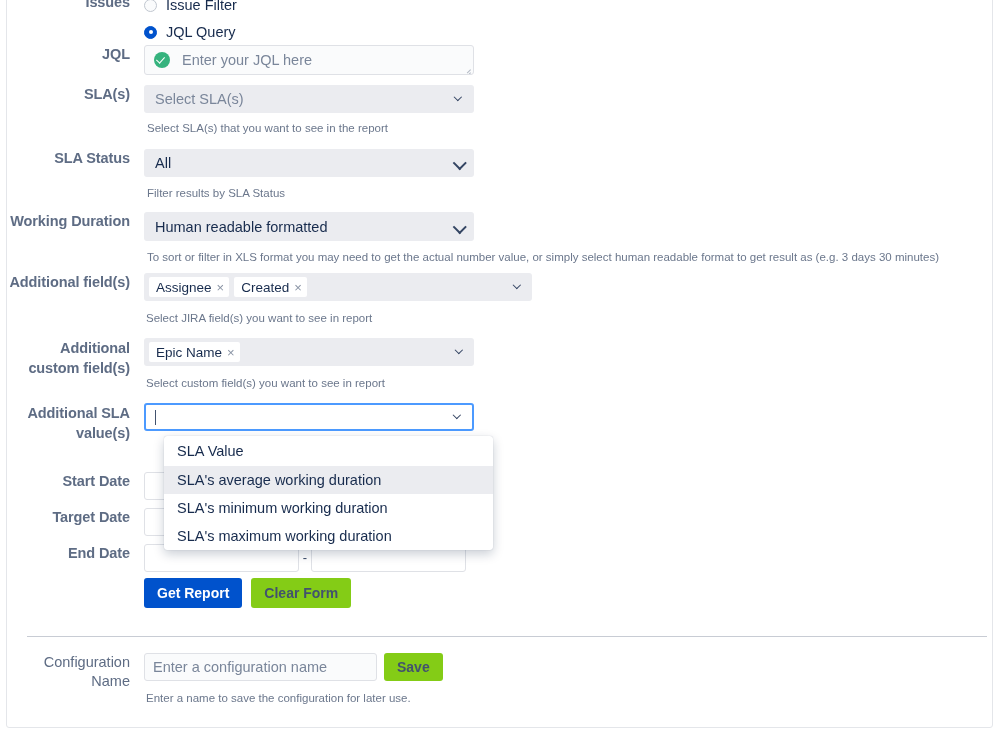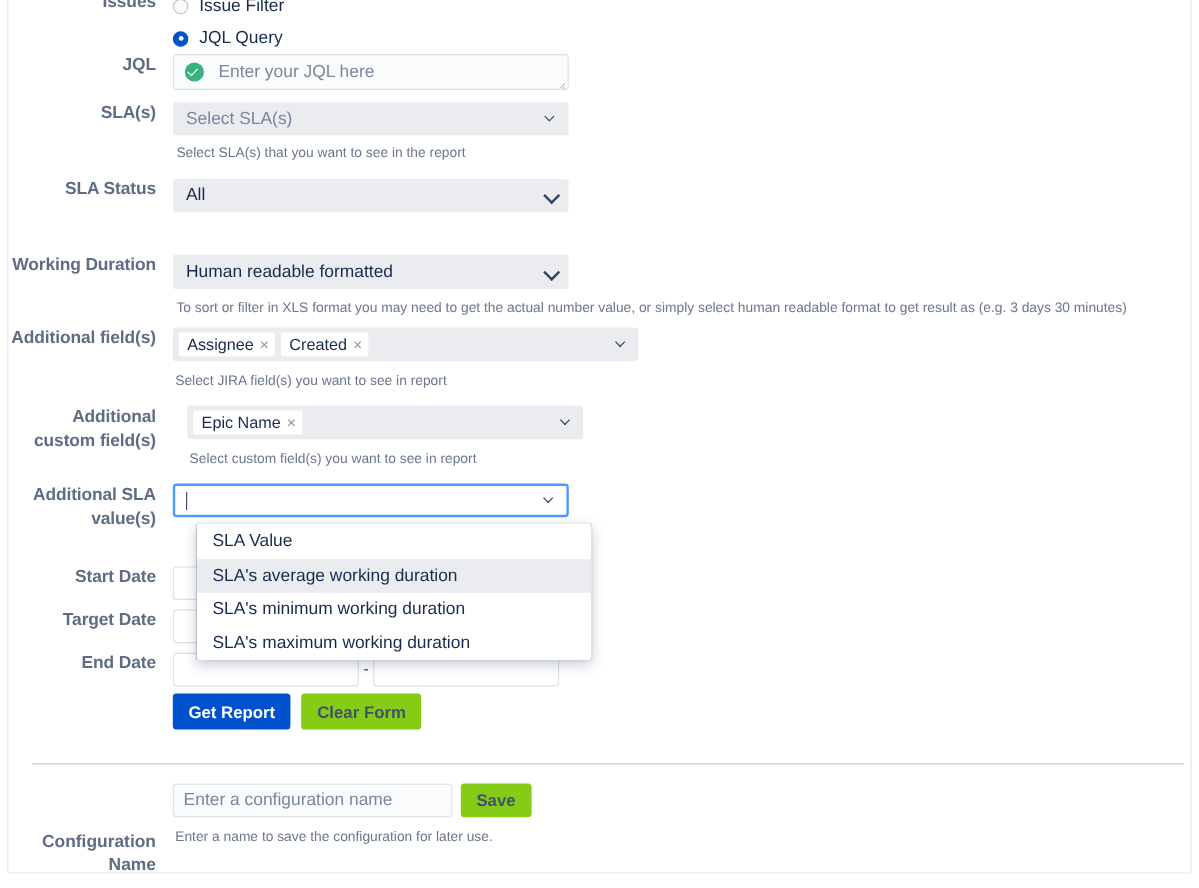--- a/index.html
+++ b/index.html
@@ -292,22 +292,21 @@
     font-size: 14.5px;
     color: #7a869a;
   }
   .label-wrap {
     width: 137px;
     text-align: right;
     padding-right: 14px;
     font-size: 14.5px;
     line-height: 19px;
     color: #5e6c84;
-    font-weight: 700;
-    margin-top: 40px;
+    font-weight: 400;
   }
 </style>
 </head>
 <body>
 
 <div class="page-card">
 <div class="form">
 
   <div class="row" style="left:0;top:0;">
     <div class="label">Issues</div>
@@ -348,20 +347,21 @@
     </div>
   </div>
 
   <div class="row" style="left:0;top:156px;">
     <div class="label">SLA Status</div>
     <div class="field">
       <div class="select" style="width:330px;height:28px;">
         <span class="val">All</span>
         <span class="chev big"></span>
       </div>
+      <div class="help" style="margin-top:9px;margin-left:3px;">Filter results by SLA Status</div>
     </div>
   </div>
 
   <div class="row" style="left:0;top:219px;">
     <div class="label">Working Duration</div>
     <div class="field">
       <div class="select" style="width:330px;height:29px;">
         <span class="val">Human readable formatted</span>
         <span class="chev big"></span>
       </div>
@@ -380,21 +380,21 @@
         <span class="tag">
           <span>Created</span>
           <span class="x">×</span>
         </span>
         <span class="chev sm"></span>
       </div>
       <div class="help" style="margin-top:10px;margin-left:2px;">Select JIRA field(s) you want to see in report</div>
     </div>
   </div>
 
-  <div class="row" style="left:0;top:345px;gap:12px;">
+  <div class="row" style="left:0;top:345px;">
     <div class="label" style="line-height:20px;">Additional custom field(s)</div>
     <div class="field">
       <div class="tagselect" style="width:330px;height:28px;">
         <span class="tag">
           <span>Epic Name</span>
           <span class="x">×</span>
         </span>
         <span class="chev sm"></span>
       </div>
       <div class="help" style="margin-top:10px;margin-left:2px;">Select custom field(s) you want to see in report</div>

